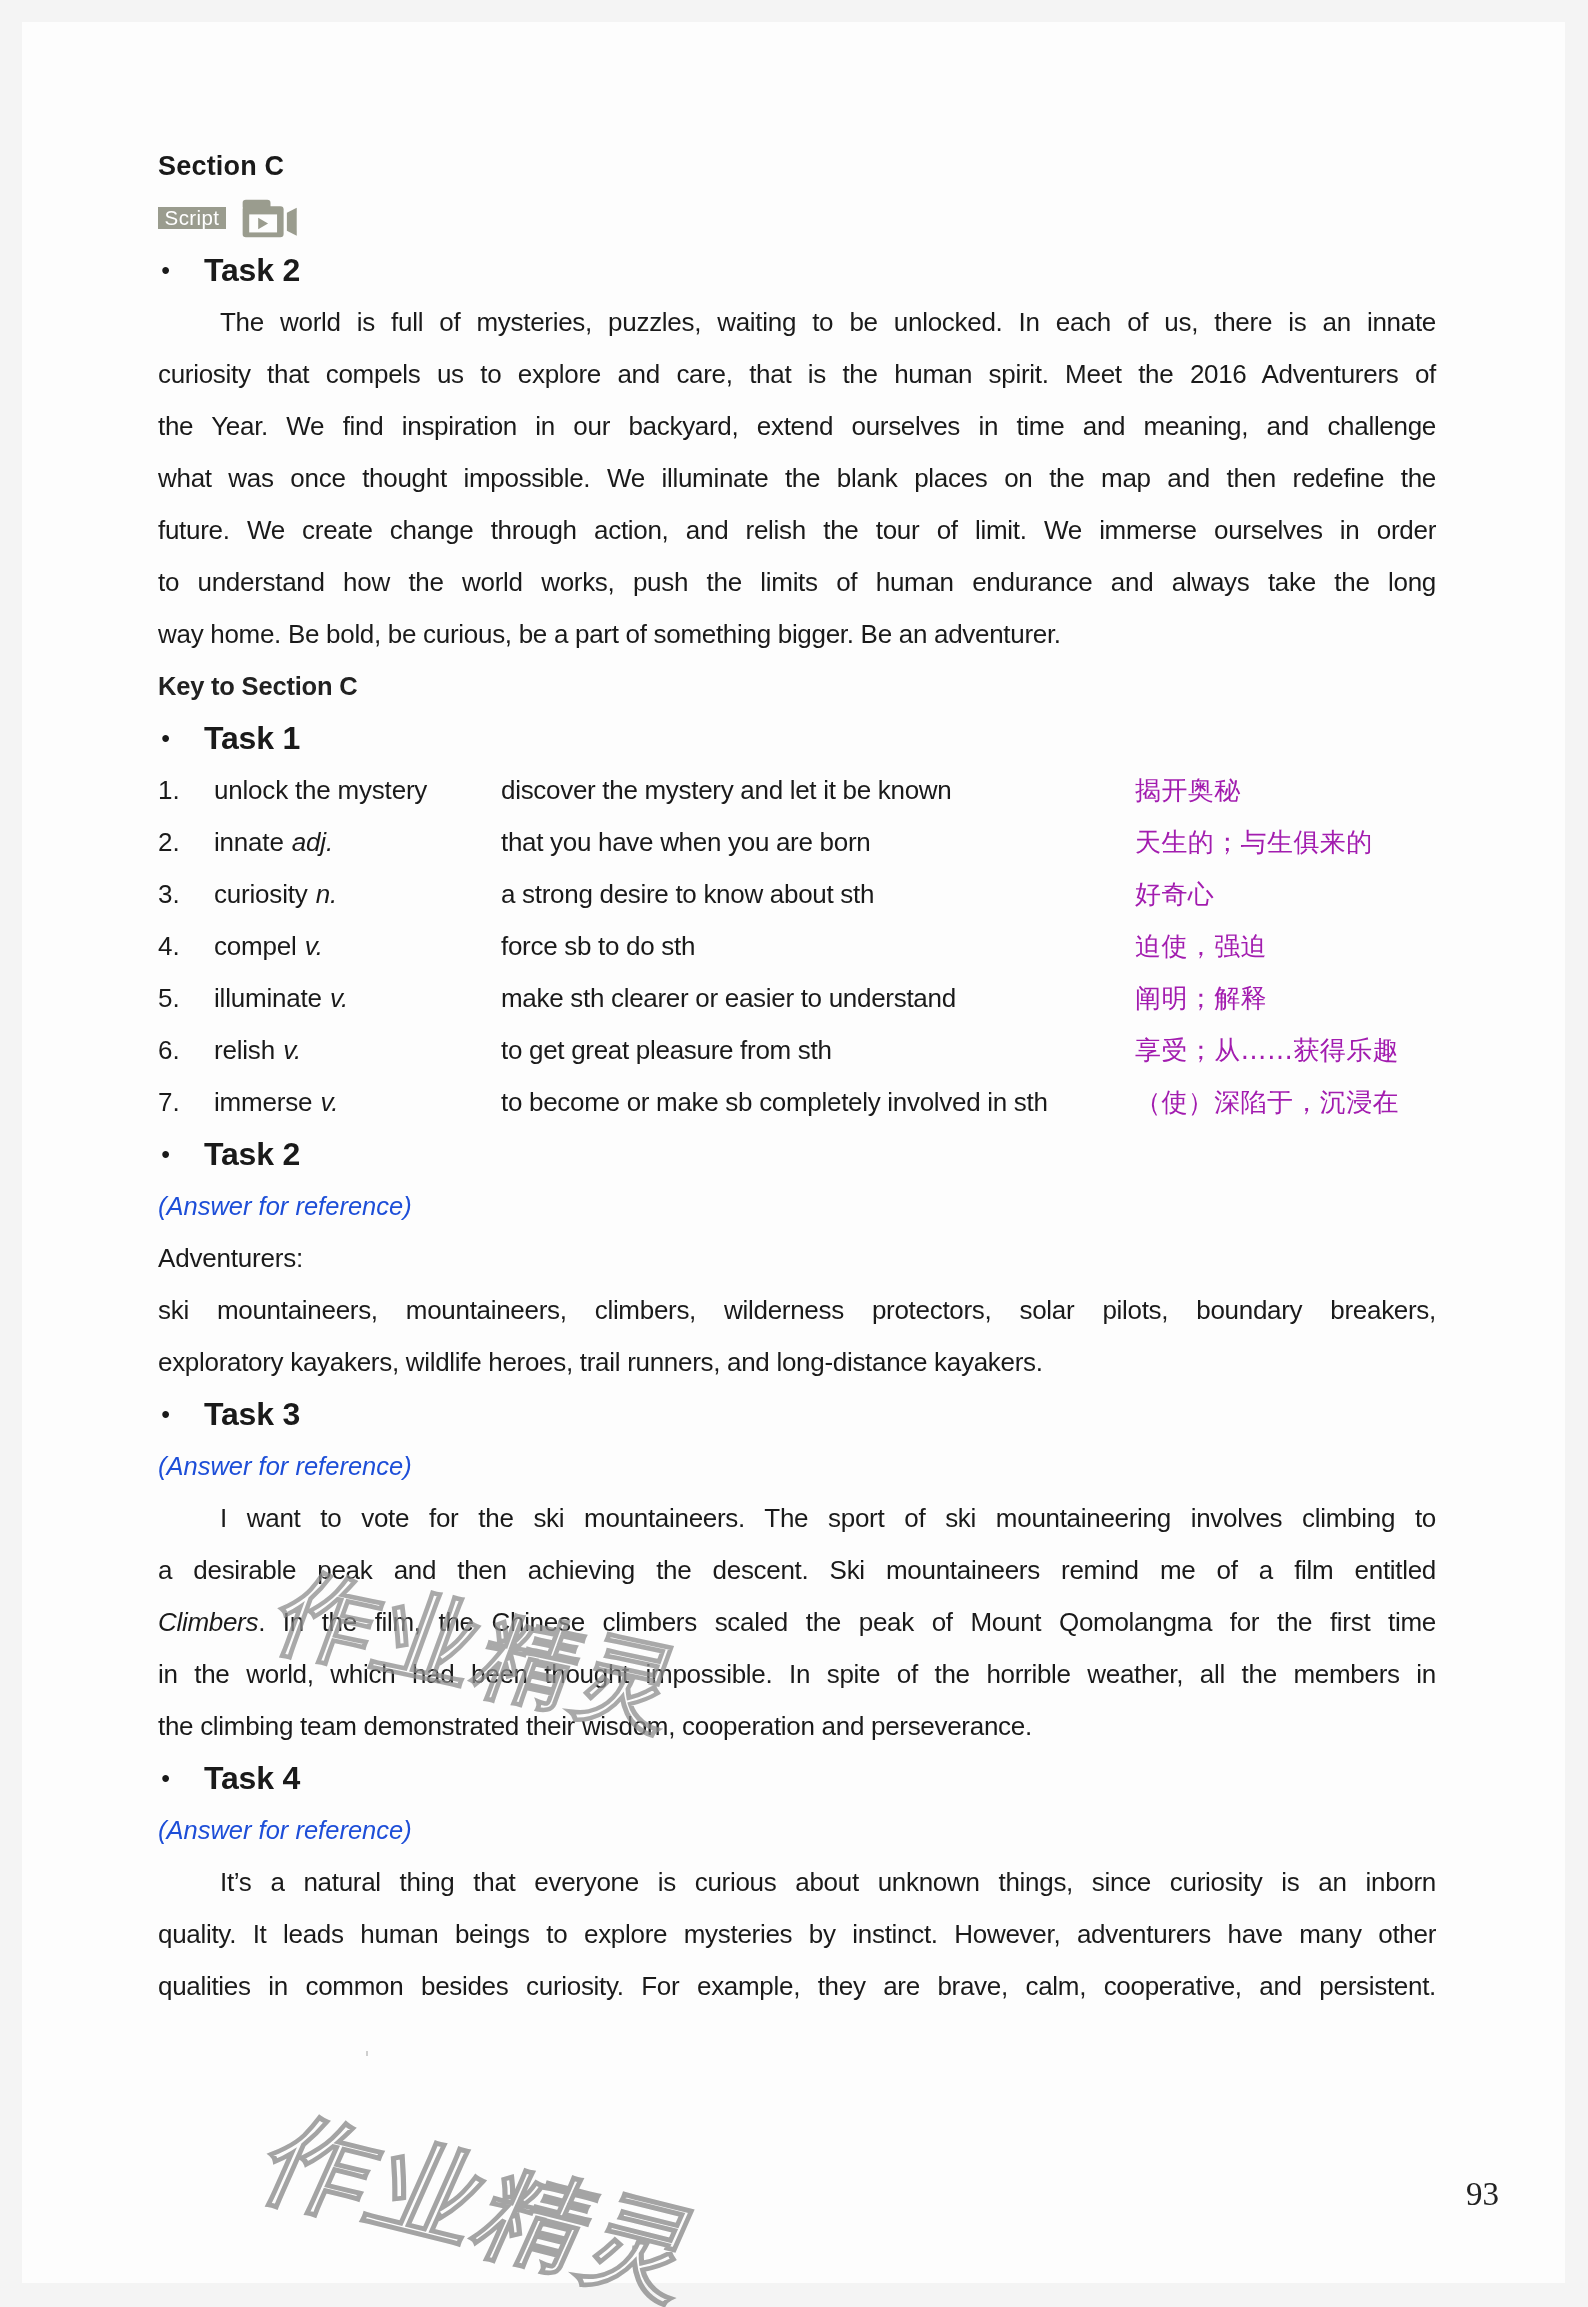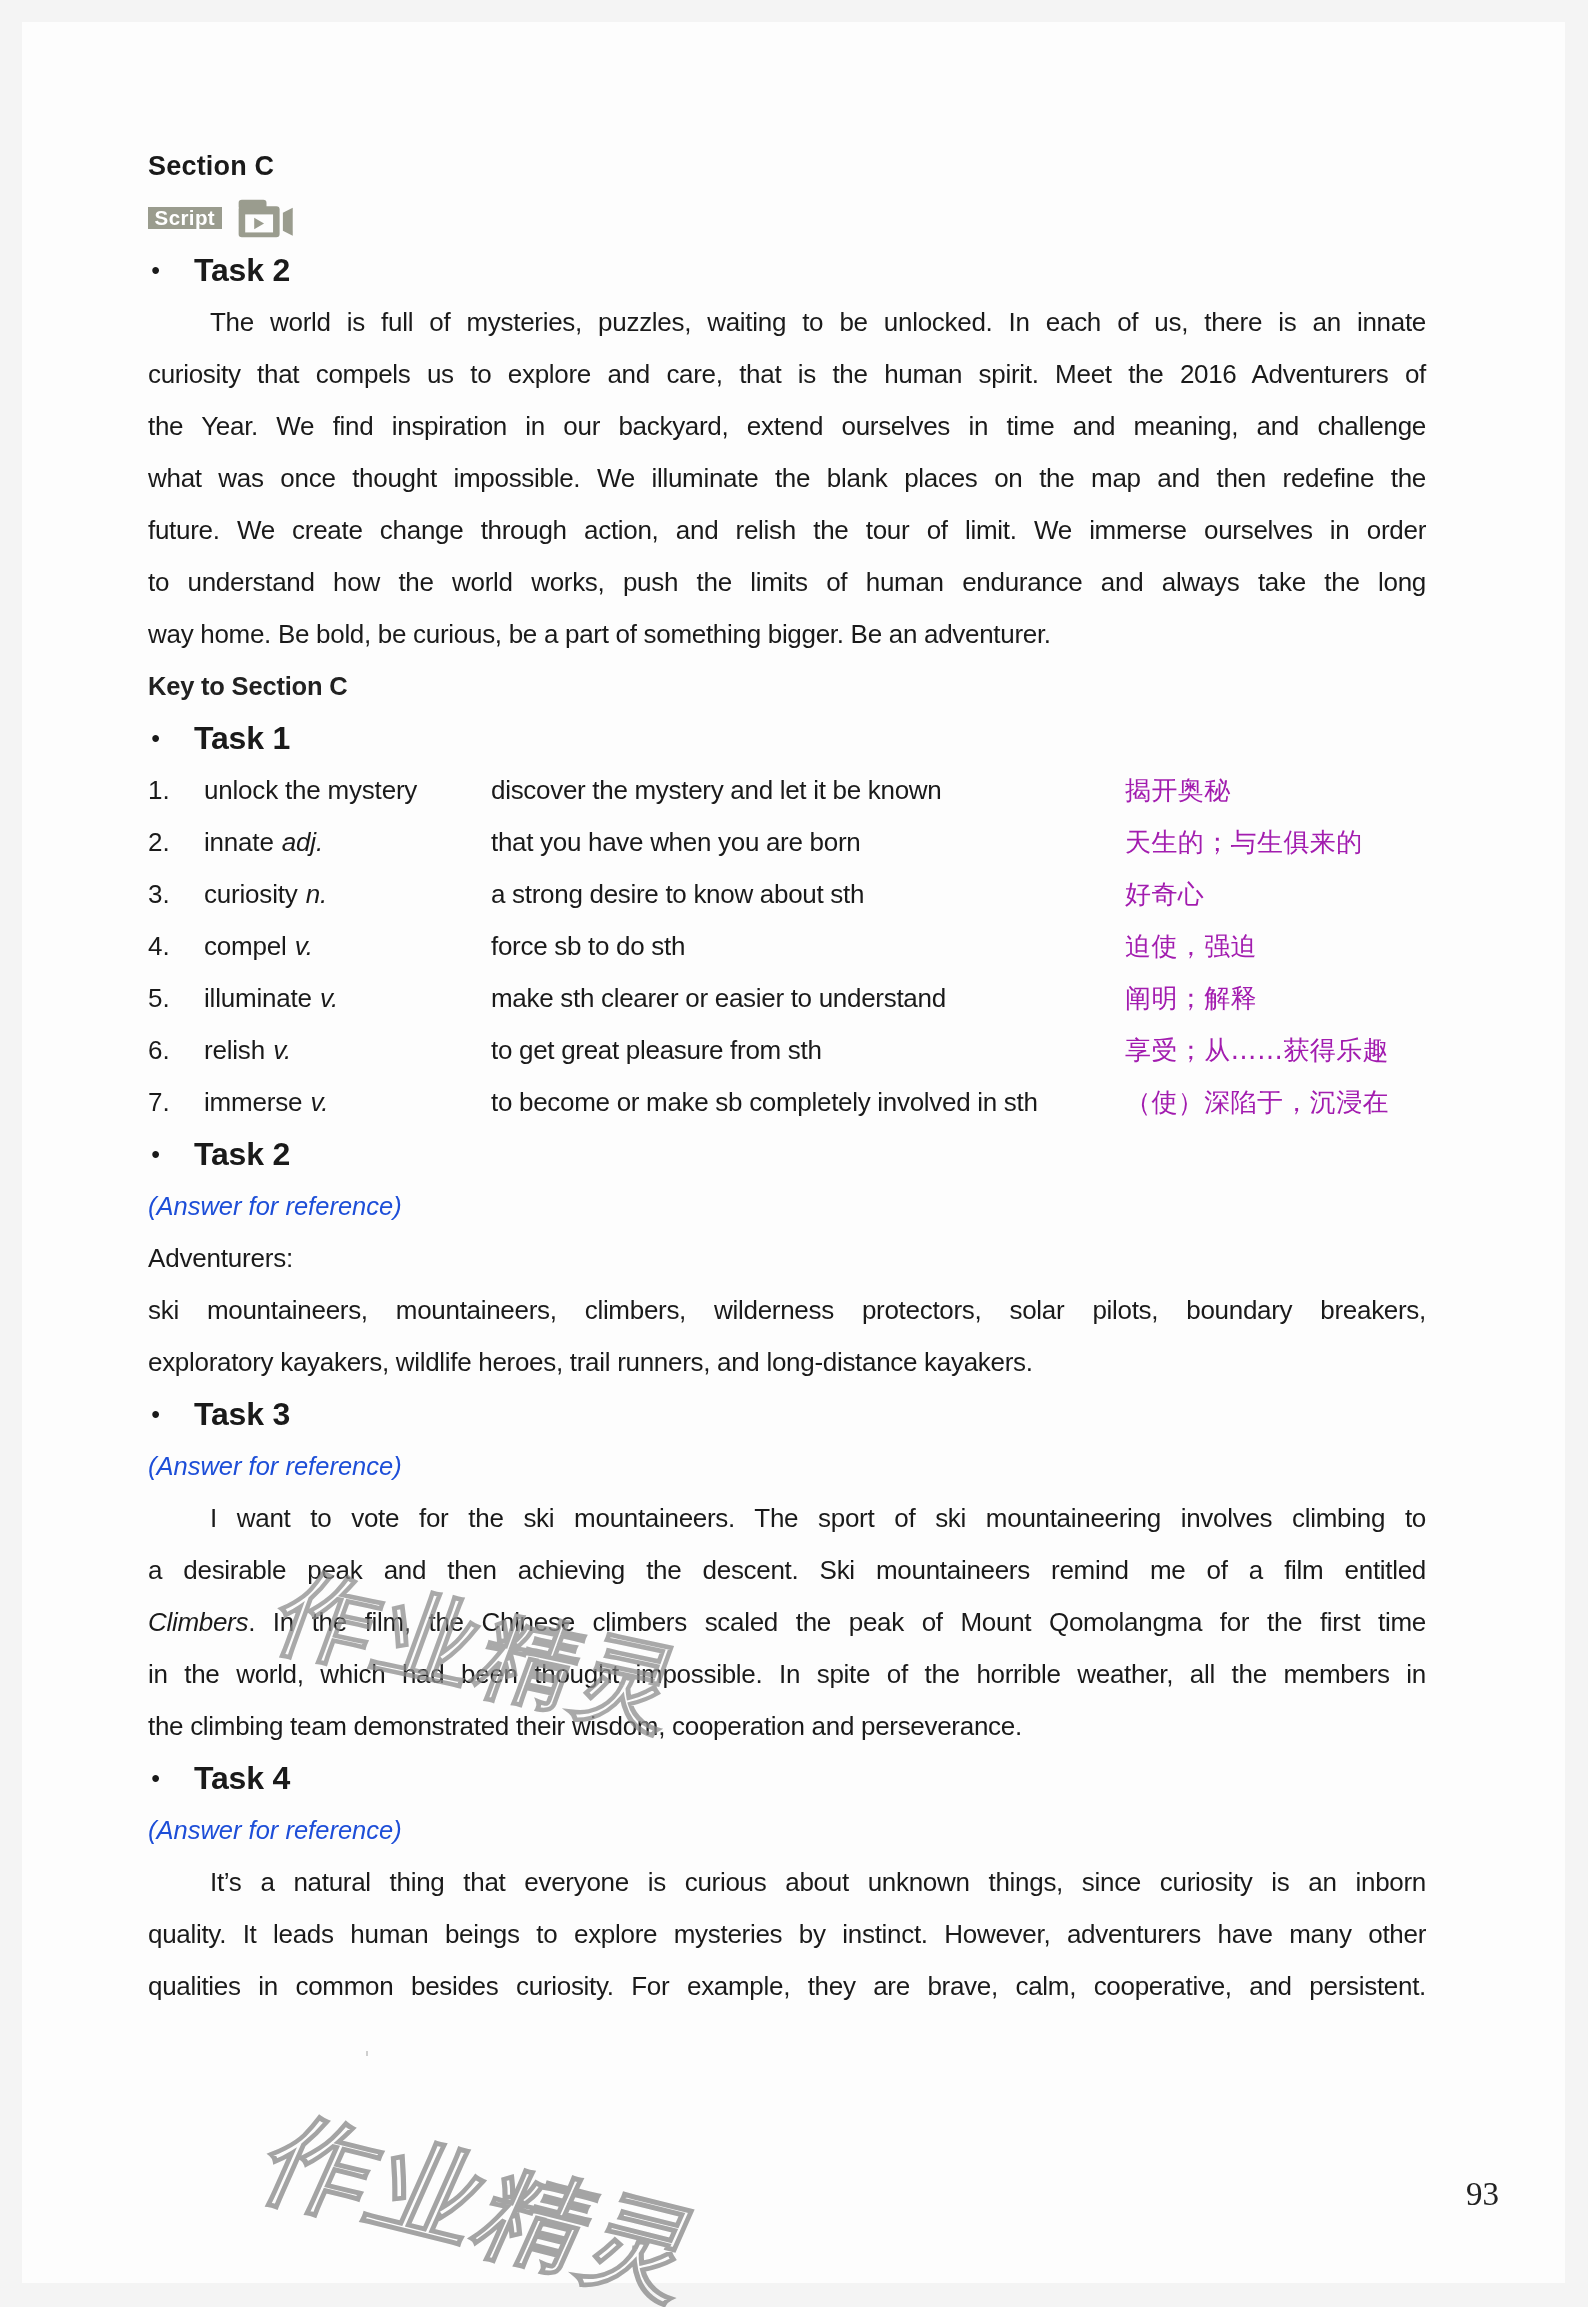--- a/index.html
+++ b/index.html
@@ -18,21 +18,21 @@
     .page {
       position: absolute;
       left: 22px;
       top: 22px;
       width: 1543px;
       height: 2261px;
       background: #fdfdfd;
     }
     .content {
       position: absolute;
-      left: 148px;
+      left: 158px;
       top: 140px;
       width: 1278px;
     }
     .line {
       height: 52px;
       line-height: 52px;
       font-size: 26px;
       white-space: nowrap;
       position: relative;
     }
@@ -49,21 +49,21 @@
     }
     .script-row {
       display: flex;
       align-items: center;
       gap: 15px;
     }
     .script-badge {
       display: inline-block;
       background: #9a9c8e;
       color: #ffffff;
-      font-weight: bold;
+      font-weight: normal;
       font-size: 20.5px;
       line-height: 21.4px;
       height: 21.4px;
       padding: 0 6.6px;
       letter-spacing: 0.4px;
     }
     .video-icon {
       width: 59px;
       height: 41px;
       display: inline-block;

